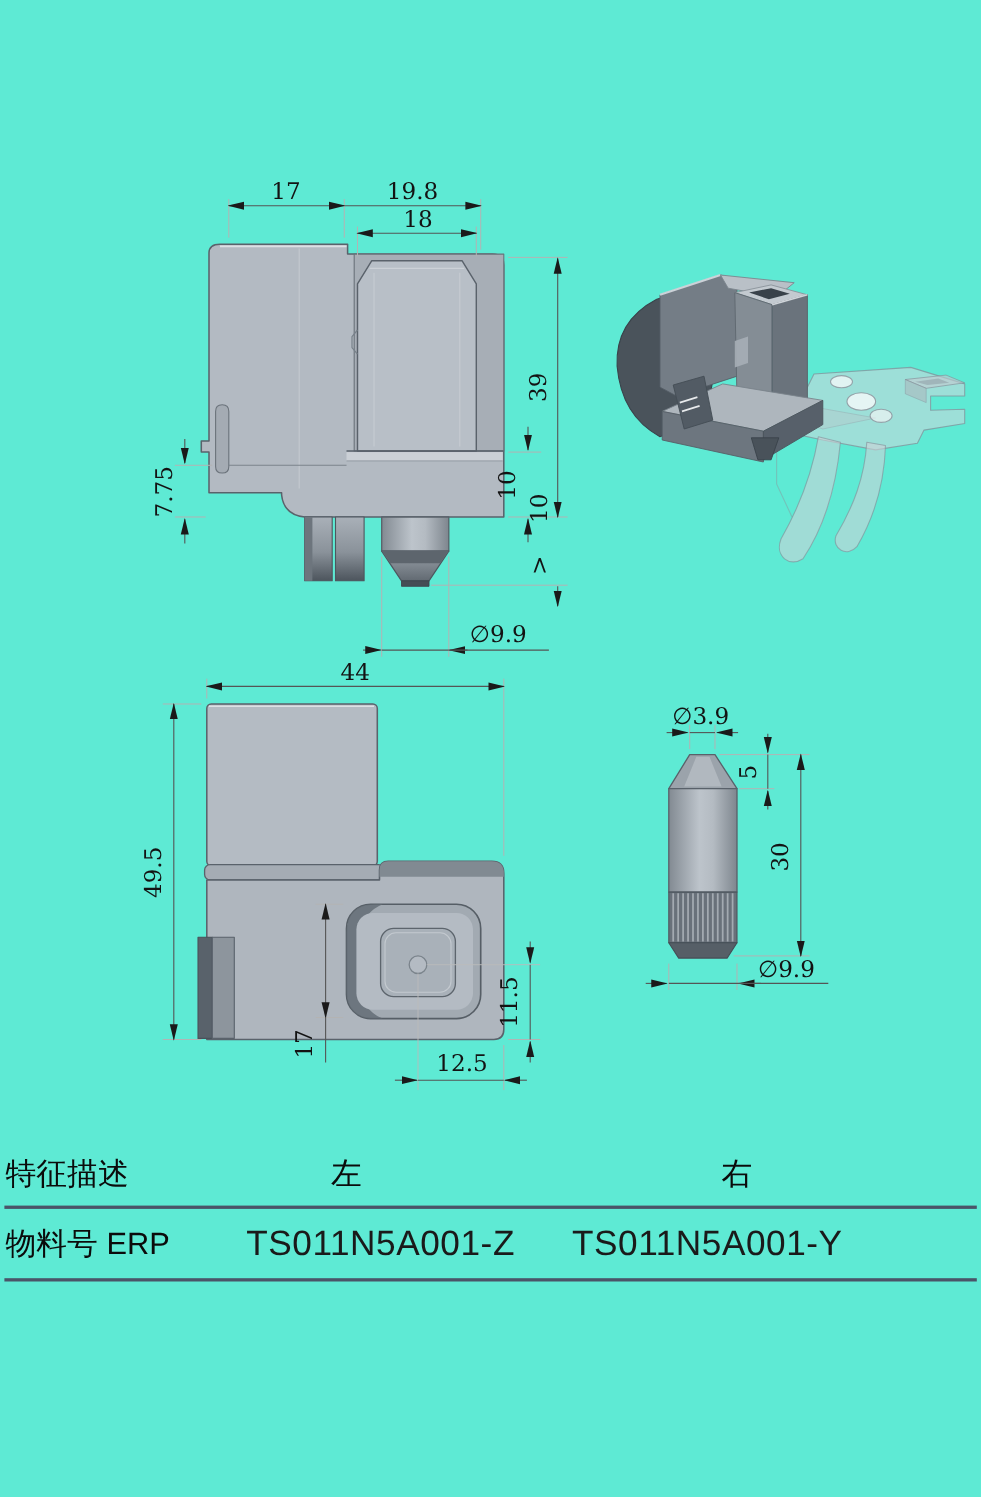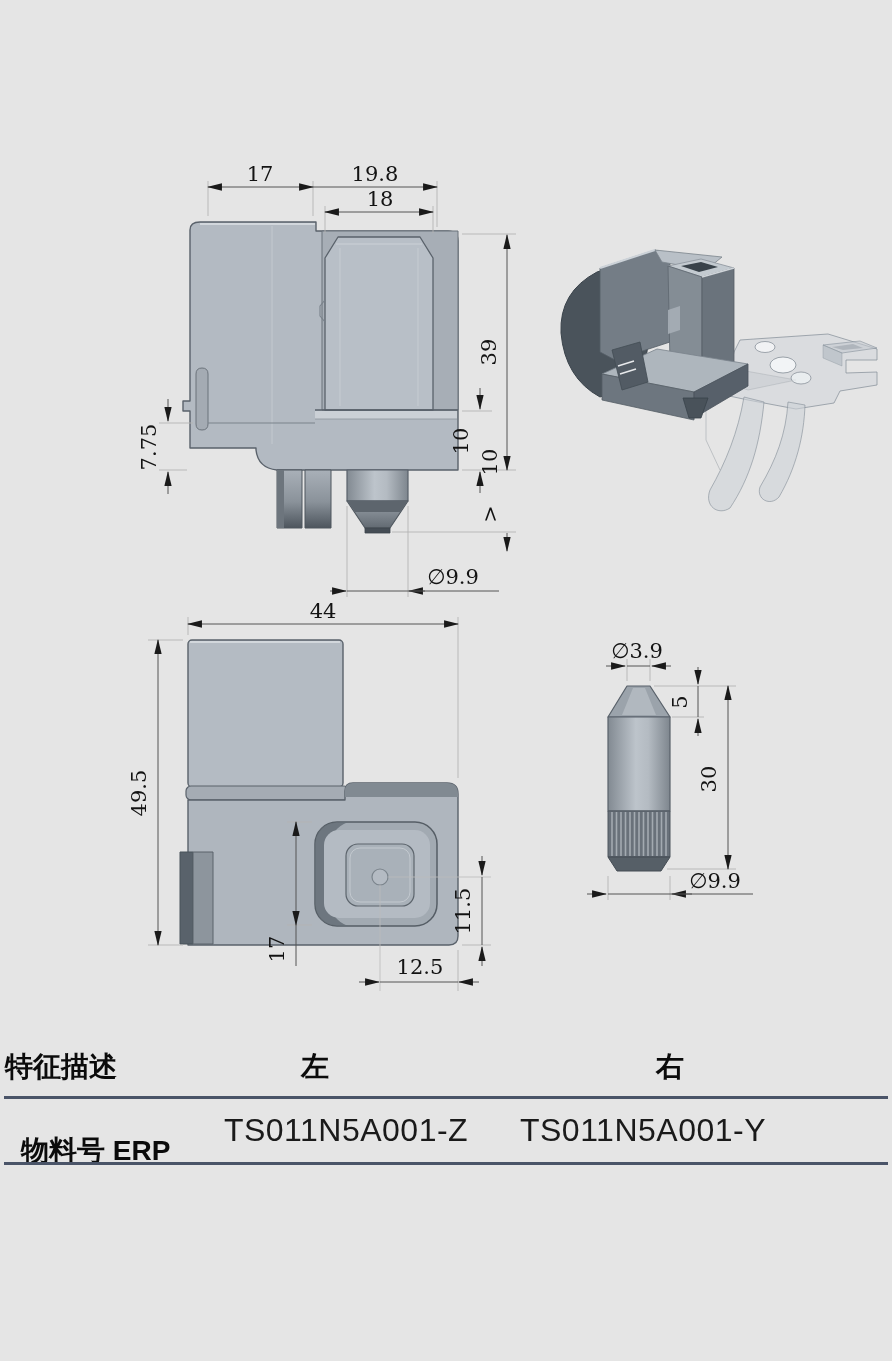--- a/index.html
+++ b/index.html
@@ -1,21 +1,21 @@
 <!DOCTYPE html>
 <html><head>
 <meta charset="utf-8">
 <style>
   html,body{margin:0;padding:0;background:#fff;}
-  .sheet{position:relative;width:892px;height:1361px;background:#e5e5e5;overflow:hidden;
+  .sheet{position:relative;width:892px;height:1361px;background:#5eead4;overflow:hidden;
          font-family:"Liberation Sans",sans-serif;}
   .sheet svg{position:absolute;left:0;top:0;}
   .dim{font-family:"DejaVu Serif","Liberation Serif",serif;font-size:21px;fill:#131313;}
   .tcell{position:absolute;color:#0b0b0b;white-space:nowrap;}
-  .thead{font-weight:bold;font-size:28px;}
+  .thead{font-weight:normal;font-size:28px;}
   .tval{font-size:32px;font-weight:normal;color:#1a1a1a;letter-spacing:0.5px;}
   .center{transform:translateX(-50%);}
   .rule{position:absolute;left:4px;width:884px;height:3px;background:#4a5468;}
 </style>
 </head>
 <body>
 
 <div class="sheet">
 
 <svg width="892" height="1030" viewBox="0 0 892 1030">
@@ -224,19 +224,19 @@
     <text class="dim" x="716" y="779" text-anchor="middle" transform="rotate(-90 716 779)">30</text>
     <text class="dim" x="715" y="888" text-anchor="middle">∅9.9</text>
   </g>
 </svg>
 
   <div>
     <div class="tcell thead" style="left:5px;top:1048px;">特征描述</div>
     <div class="tcell thead center" style="left:315px;top:1048px;">左</div>
     <div class="tcell thead center" style="left:670px;top:1048px;">右</div>
     <div class="rule" style="top:1096px;"></div>
-    <div class="tcell thead" style="left:21px;top:1112px;margin-top:20px;">物料号 ERP</div>
+    <div class="tcell thead" style="left:5px;top:1112px;">物料号 ERP</div>
     <div class="tcell tval center" style="left:346px;top:1112px;text-align:center;">TS011N5A001-Z</div>
     <div class="tcell tval center" style="left:643px;top:1112px;">TS011N5A001-Y</div>
     <div class="rule" style="top:1162px;"></div>
   </div>
 
 </div>
 
 </body></html>

